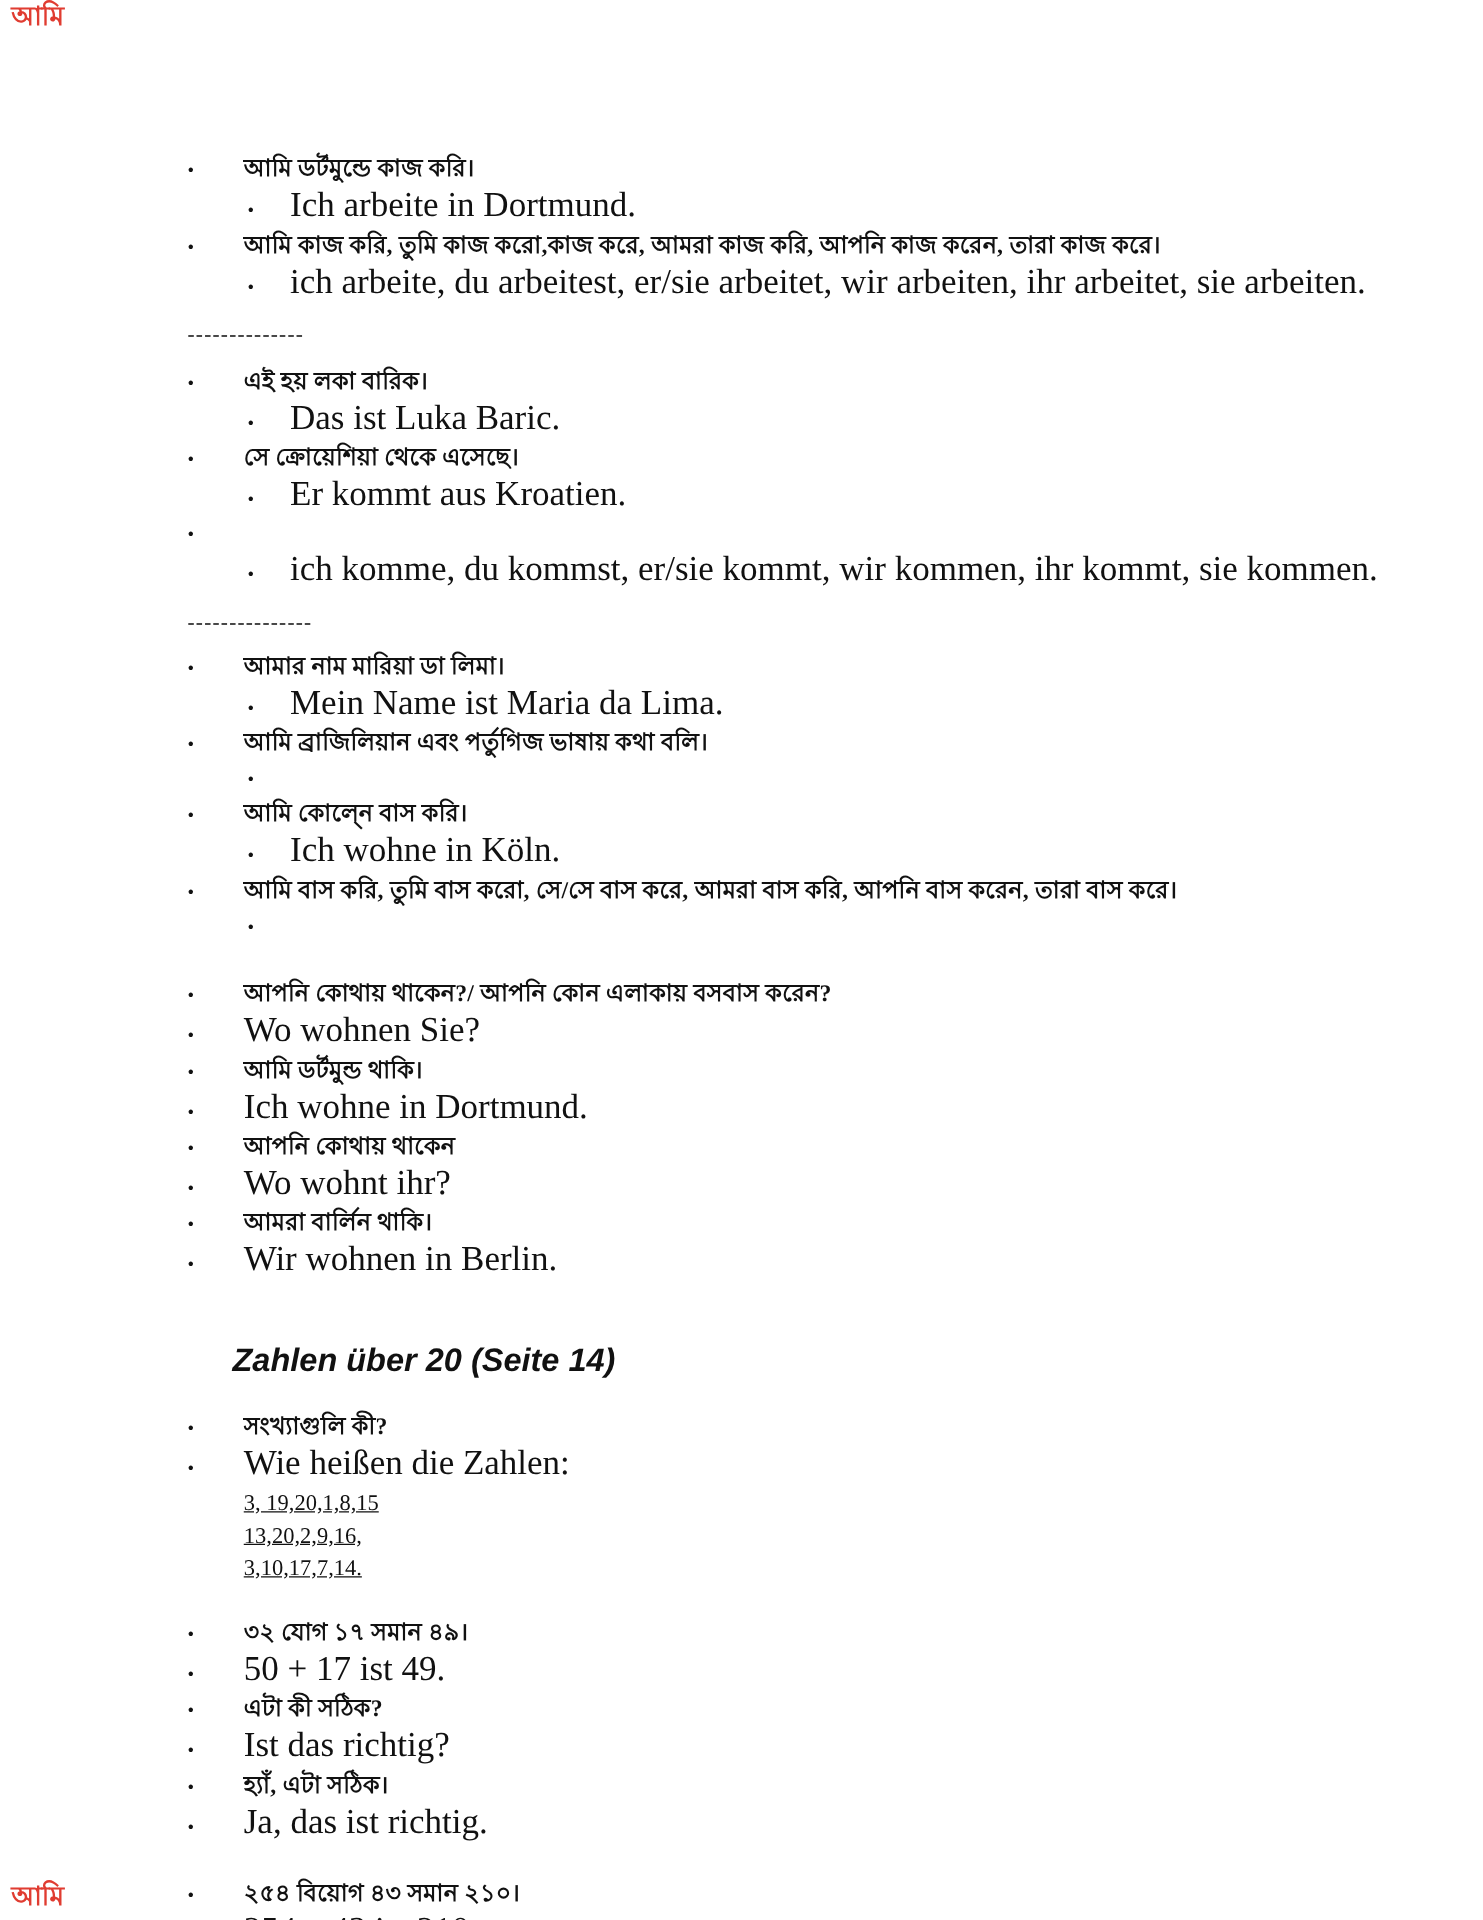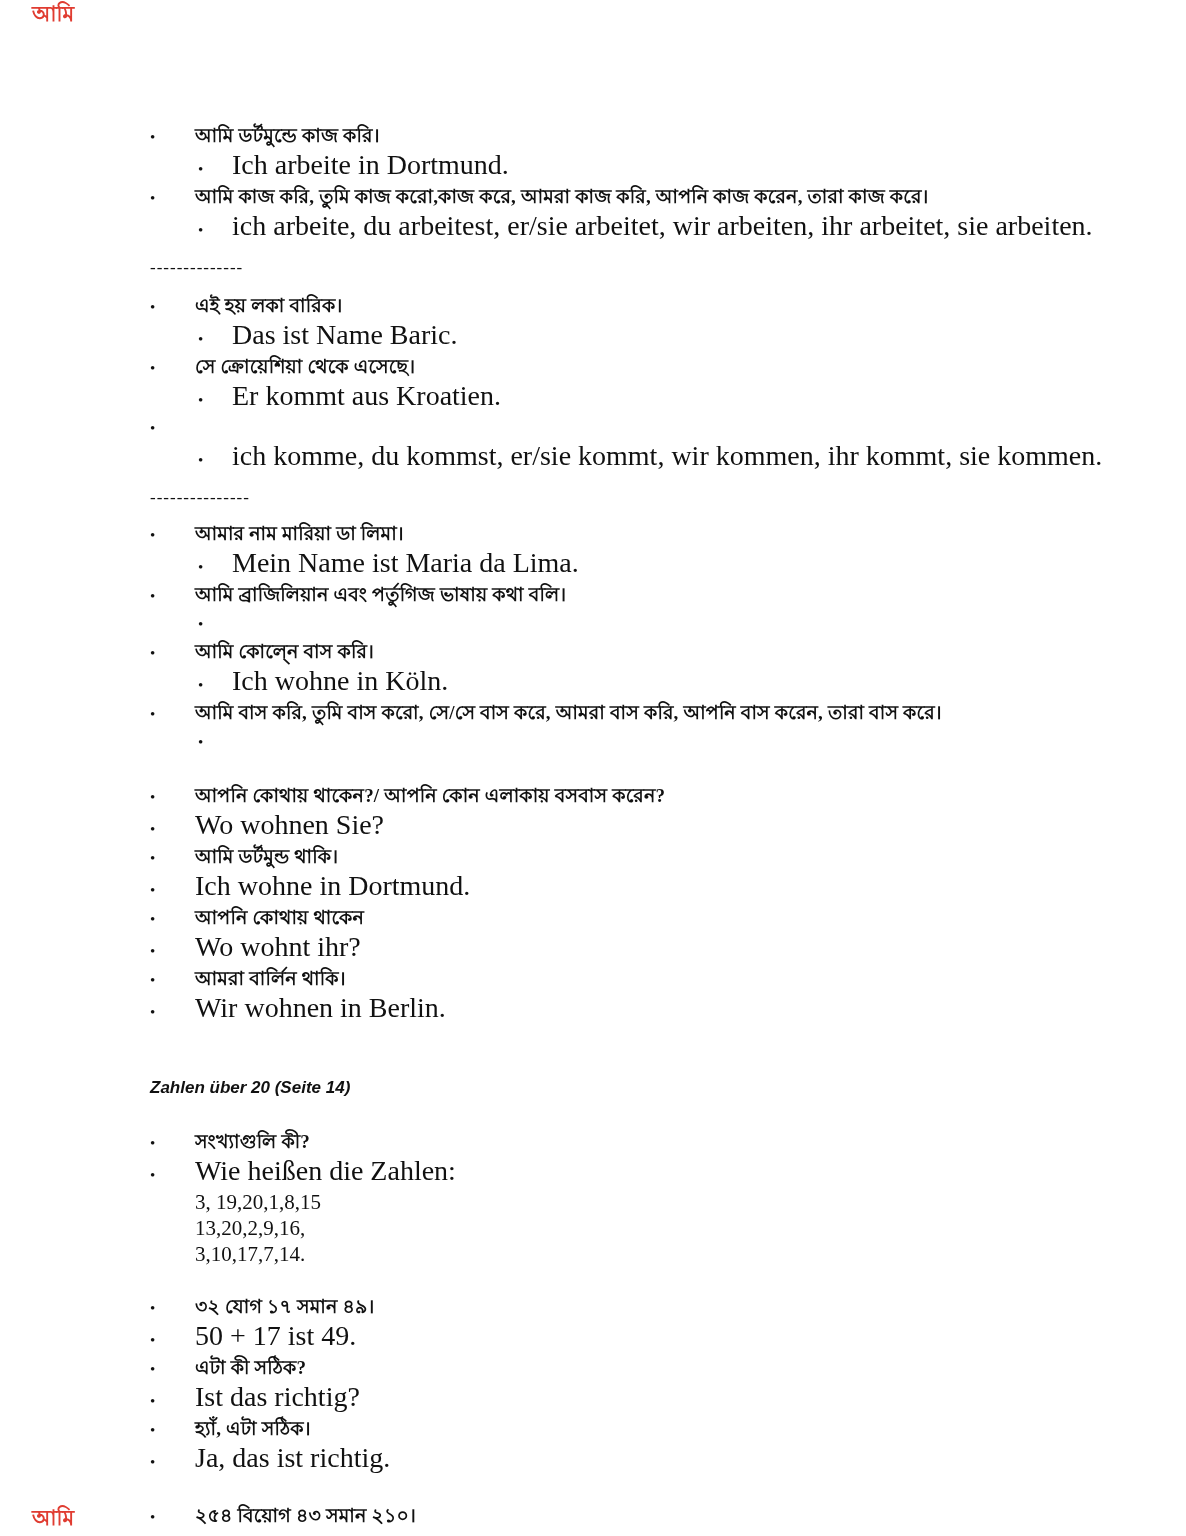--- a/index.html
+++ b/index.html
@@ -10,21 +10,21 @@
   body {
     width: 1186px;
     height: 1536px;
     position: relative;
     overflow: hidden;
     color: #111111;
     font-family: "Liberation Serif", serif;
   }
   .corner-mark {
     position: absolute;
-    left: 32px;
+    left: 9px;
     font-family: "Liberation Sans", sans-serif;
     font-weight: 700;
     font-size: 21px;
     line-height: 1;
   }
   .corner-mark.top { top: 3px; }
   .corner-mark.bottom { bottom: 8px; }
   .content {
     position: absolute;
     left: 150px;
@@ -53,37 +53,39 @@
     letter-spacing: 0.2px;
   }
   .row.de .text {
     font-family: "Liberation Serif", serif;
     font-weight: 400;
     font-size: 28px;
   }
   .subline {
     margin-left: 45px;
     font-family: "Liberation Serif", serif;
-    font-size: 21px;
+    font-size: 18px;
     line-height: 26px;
+    text-decoration: underline;
   }
   .divider {
     font-family: "Liberation Serif", serif;
     font-size: 17px;
     letter-spacing: 1px;
     line-height: 20px;
     margin: 14px 0 12px 0;
     color: #111111;
   }
   .heading {
     font-family: "Liberation Sans", sans-serif;
     font-weight: 700;
     font-style: italic;
-    font-size: 17px;
+    font-size: 26px;
     line-height: 28px;
+    margin-left: 36px;
   }
   .gap-sm { margin-top: 14px; }
   .gap-md { margin-top: 26px; }
   .gap-lg { margin-top: 48px; }
   .gap-xl { margin-top: 26px; margin-bottom: 26px; }
 </style>
 </head>
 <body style="background: rgb(255, 255, 255); color: rgb(17, 17, 17);">
 
 <span class="corner-mark top" style="color: rgb(224, 60, 49);">আমি</span>
@@ -108,21 +110,21 @@
       </div>
     </div>
     <div class="divider gap-sm">--------------</div>
     <div class="list gap-sm">
       <div class="row lvl1 bn">
         <span class="bullet">•</span>
         <span class="text">এই হয় লকা বারিক।</span>
       </div>
       <div class="row lvl2 de">
         <span class="bullet">•</span>
-        <span class="text">Das ist Name Baric.</span>
+        <span class="text">Das ist Luka Baric.</span>
       </div>
       <div class="row lvl1 bn">
         <span class="bullet">•</span>
         <span class="text">সে ক্রোয়েশিয়া থেকে এসেছে।</span>
       </div>
       <div class="row lvl2 de">
         <span class="bullet">•</span>
         <span class="text">Er kommt aus Kroatien.</span>
       </div>
       <div class="row lvl1 bn">

